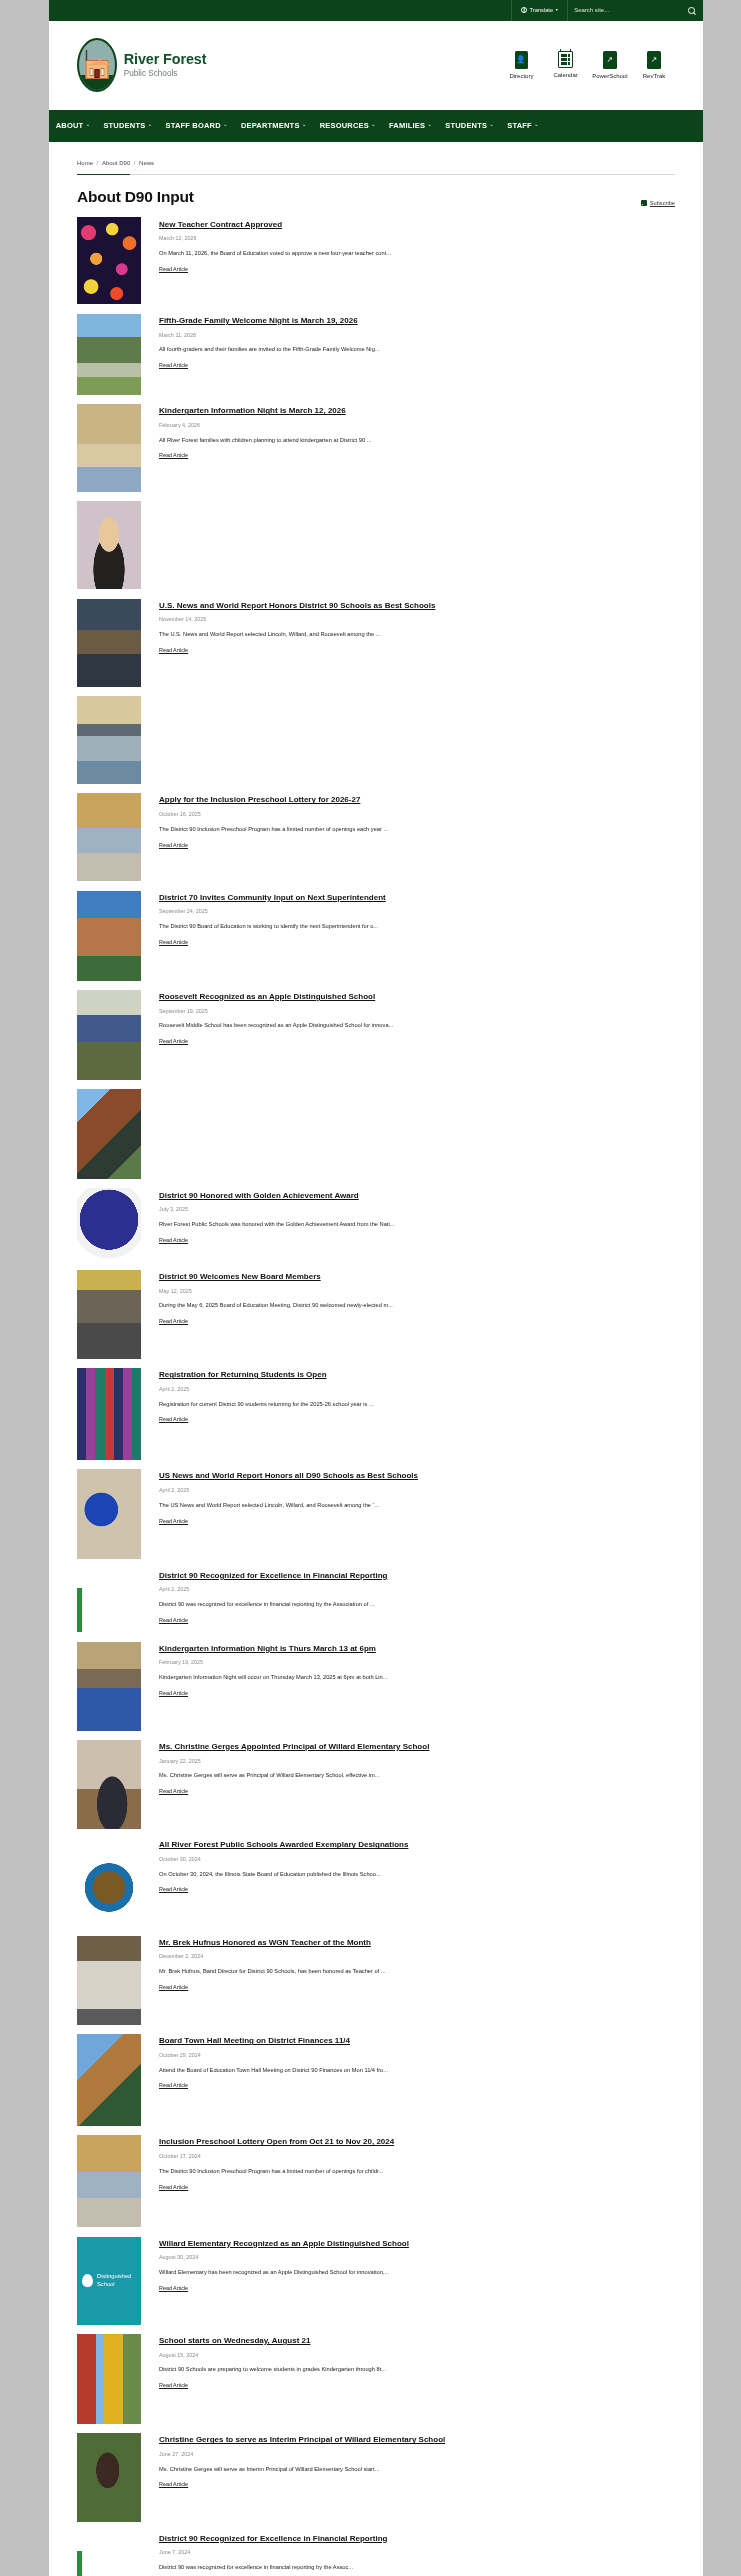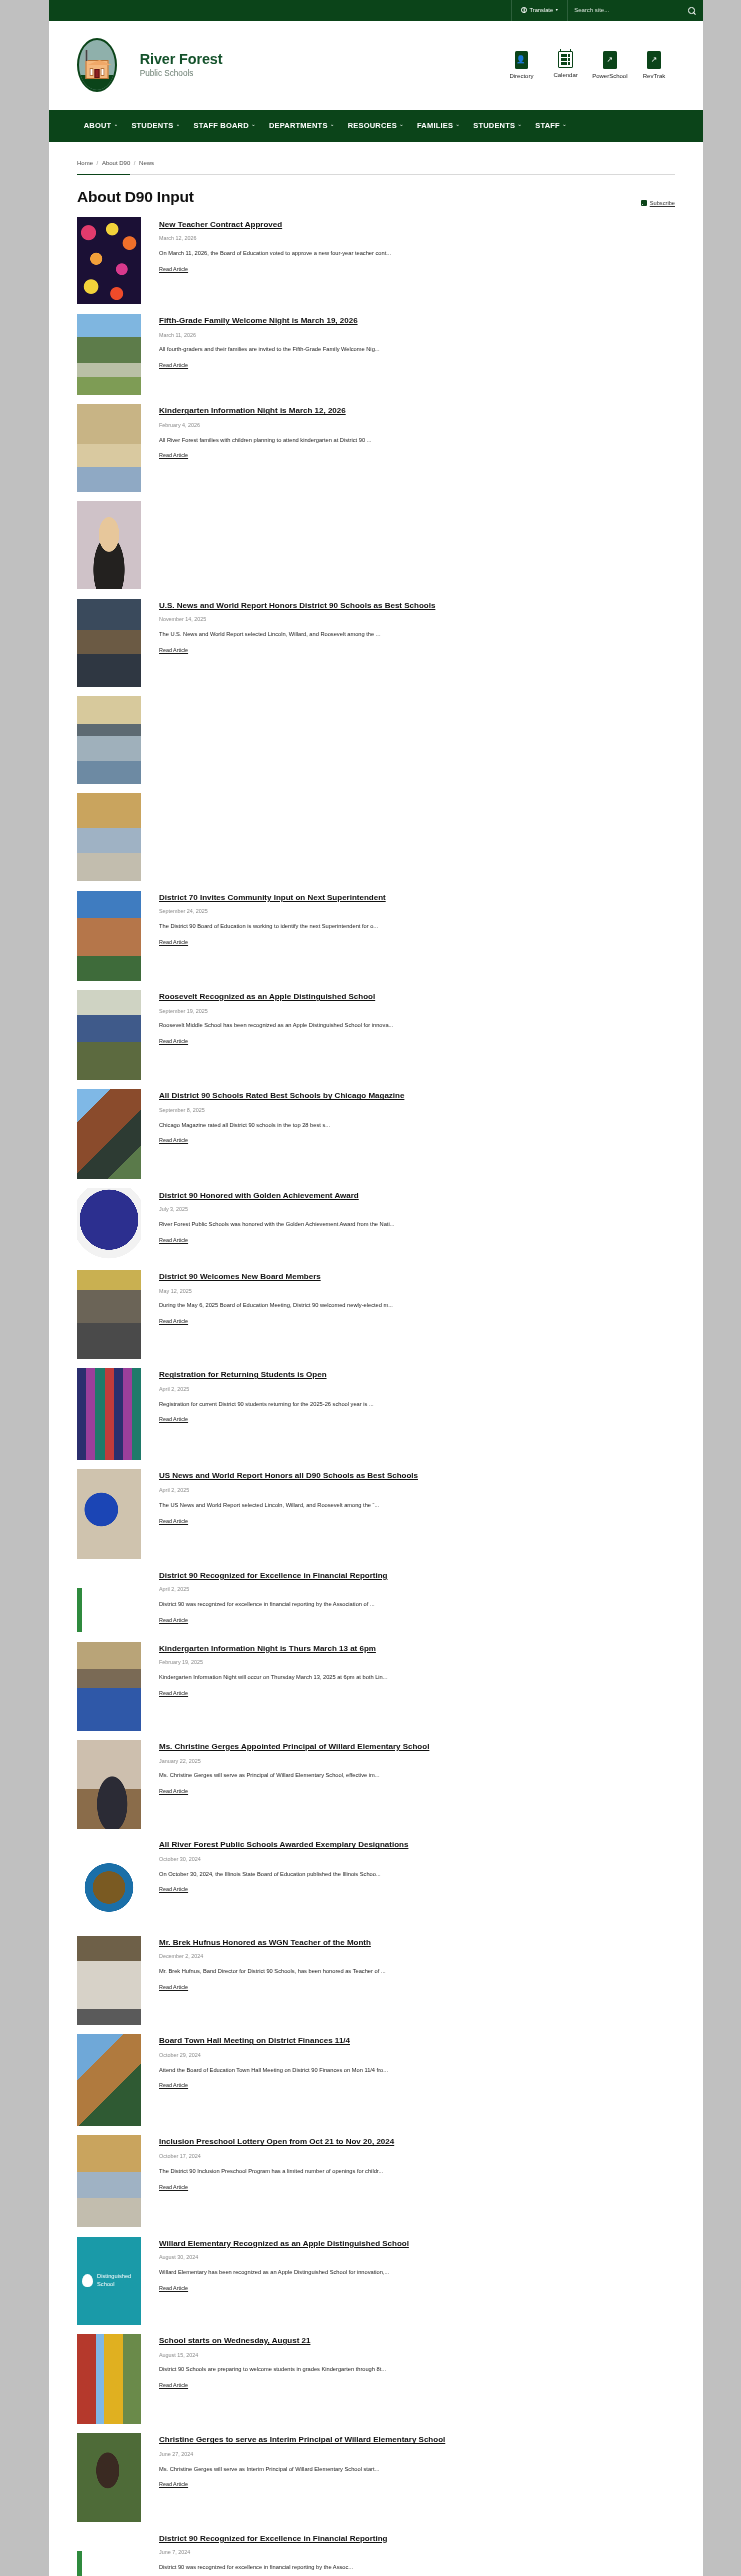--- a/index.html
+++ b/index.html
@@ -94,21 +94,21 @@
     height: 19.6px; background: #f5b97e; border: 0.8px solid #b97335;
     display: flex; align-items: flex-end; justify-content: center; gap: 1.5px;
     padding-bottom: 0;
   }
   .bld-win { width: 3.6px; height: 7.7px; background: #fff; border: 0.5px solid #b97335; margin-bottom: 2.1px;}
   .bld-door { width: 4.1px; height: 9.3px; background: #8c1f20; border: 0.5px solid #5d1414; }
   .bld-cupola {
     width: 5.7px; height: 7.2px; background: #fff; border: 0.6px solid #444;
     margin: 0 auto -0.5px;
   }
-  .brand-text { line-height: 1; margin-left: 16px; }
+  .brand-text { line-height: 1; }
   .brand-title {
     font-size: 14.4px; font-weight: 700; color: #13512a; letter-spacing: -0.1px;
   }
   .brand-sub {
     font-size: 8.2px; color: #6a7d70; margin-top: 3.1px; font-weight: 400;
   }
   .quicklinks { display: flex; gap: 6.2px; }
   .ql {
     width: 38px; display: flex; flex-direction: column; align-items: center;
     gap: 4.1px; cursor: pointer; text-decoration: none;
@@ -126,21 +126,21 @@
     border-left: 1.5px solid #0b4419; border-right: 1.5px solid #0b4419;
   }
   .cal-grid { position:absolute; inset:1.5px; display:grid;
     grid-template-columns: repeat(3,1fr); grid-template-rows: repeat(3,1fr); gap:0.8px;}
   .cal-grid i { background:#0b4419; display:block; }
   .ql-label { font-size: 6px; color: #1d1d1d; }
 
   
   .mainnav {
     background: #0b4419; height: 32px;
-    display: flex; align-items: center; padding-left: 28px; gap: 0;
+    display: flex; align-items: center; gap: 0;
   }
   .nav-item {
     color: #ffffff; font-size: 7.5px; font-weight: 700; letter-spacing: 0.2px;
     padding: 0 6.7px; display: flex; align-items: center; gap: 2.6px;
     cursor: pointer; text-decoration: none; white-space: nowrap;
   }
   .nav-item .caret { font-size: 4.6px; opacity: .95; }
 
   
   .crumbs {
@@ -392,20 +392,26 @@
     <div class="news-item">
       <div class="thumb" style="height:88px">
         <div class="thumb-inner" style="background:linear-gradient(#d7c99c 0 32%, #5d6a72 32% 46%, #9fb0bb 46% 74%, #6d8aa3 74% 100%)"></div>
       </div>
     </div>
 
     <div class="news-item">
       <div class="thumb" style="height:88px">
         <div class="thumb-inner" style="background:linear-gradient(#c9a45e 0 40%, #9fb2c4 40% 68%, #c2bdae 68% 100%)"></div>
       </div>
+      <div class="news-body">
+        <a class="news-title">Apply for the Inclusion Preschool Lottery for 2026-27</a>
+        <div class="news-date">October 16, 2025</div>
+        <div class="news-excerpt">The District 90 Inclusion Preschool Program has a limited number of openings each year ...</div>
+        <a class="read-link">Read Article</a>
+      </div>
     </div>
 
     <div class="news-item">
       <div class="thumb" style="height:90px">
         <div class="thumb-inner" style="background:linear-gradient(#3f7cc0 0 30%, #b5764a 30% 72%, #3e6b3a 72% 100%)"></div>
       </div>
       <div class="news-body">
         <a class="news-title">District 70 Invites Community Input on Next Superintendent</a>
         <div class="news-date">September 24, 2025</div>
         <div class="news-excerpt">The District 90 Board of Education is working to identify the next Superintendent for o...</div>
@@ -421,26 +427,20 @@
         <a class="news-title">Roosevelt Recognized as an Apple Distinguished School</a>
         <div class="news-date">September 19, 2025</div>
         <div class="news-excerpt">Roosevelt Middle School has been recognized as an Apple Distinguished School for innova...</div>
         <a class="read-link">Read Article</a>
       </div>
     </div>
 
     <div class="news-item">
       <div class="thumb" style="height:90px">
         <div class="thumb-inner" style="background:linear-gradient(135deg,#7fb8e6 0 22%, #8a4b2c 22% 55%, #2d3b33 55% 78%, #5a7a4a 78% 100%)"></div>
-      </div>
-      <div class="news-body">
-        <a class="news-title">All District 90 Schools Rated Best Schools by Chicago Magazine</a>
-        <div class="news-date">September 8, 2025</div>
-        <div class="news-excerpt">Chicago Magazine rated all District 90 schools in the top 28 best s...</div>
-        <a class="read-link">Read Article</a>
       </div>
     </div>
 
     <div class="news-item">
       <div class="thumb" style="height:72px;background:#fff">
         <div class="thumb-inner" style="background:
           radial-gradient(ellipse 46% 42% at 50% 44%, #2c2f8f 0 99%, transparent 100%),
           radial-gradient(ellipse 58% 54% at 50% 44%, #f2f2f2 0 99%, transparent 100%),
           #ffffff"></div>
       </div>

